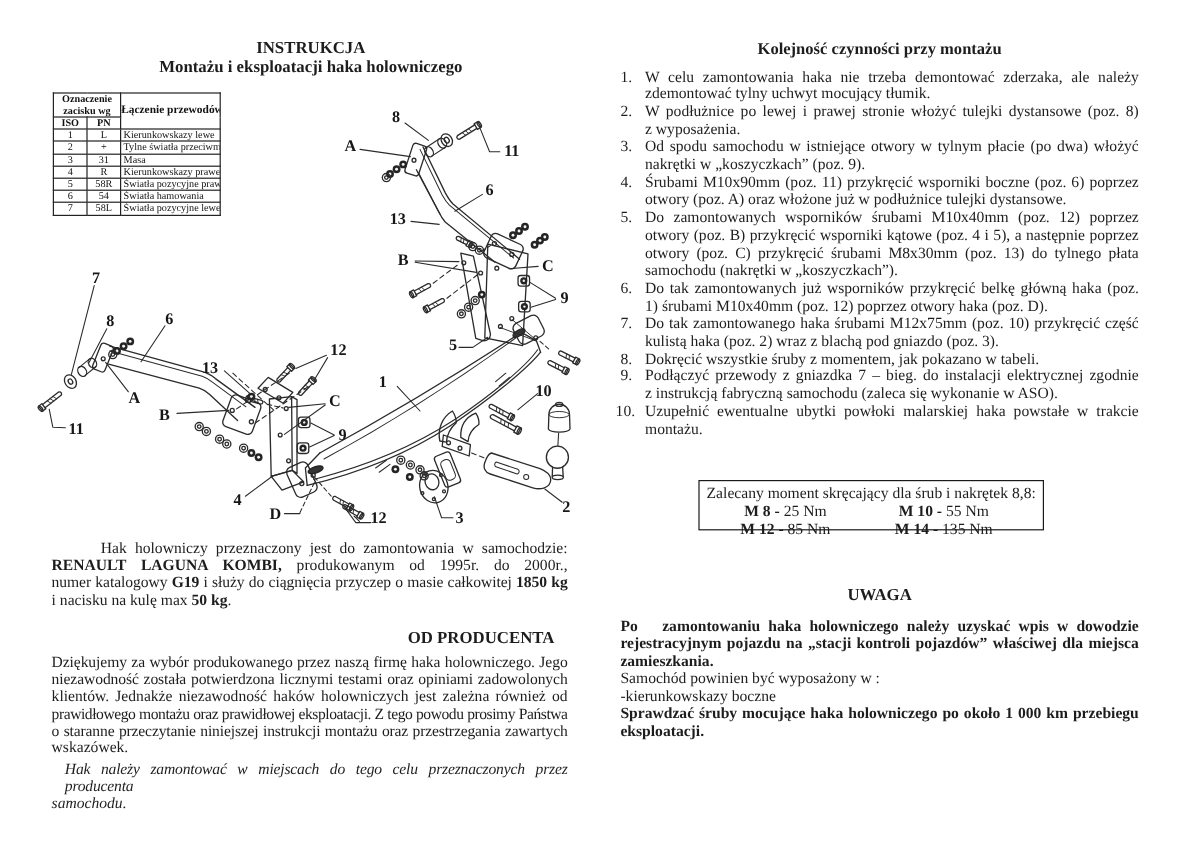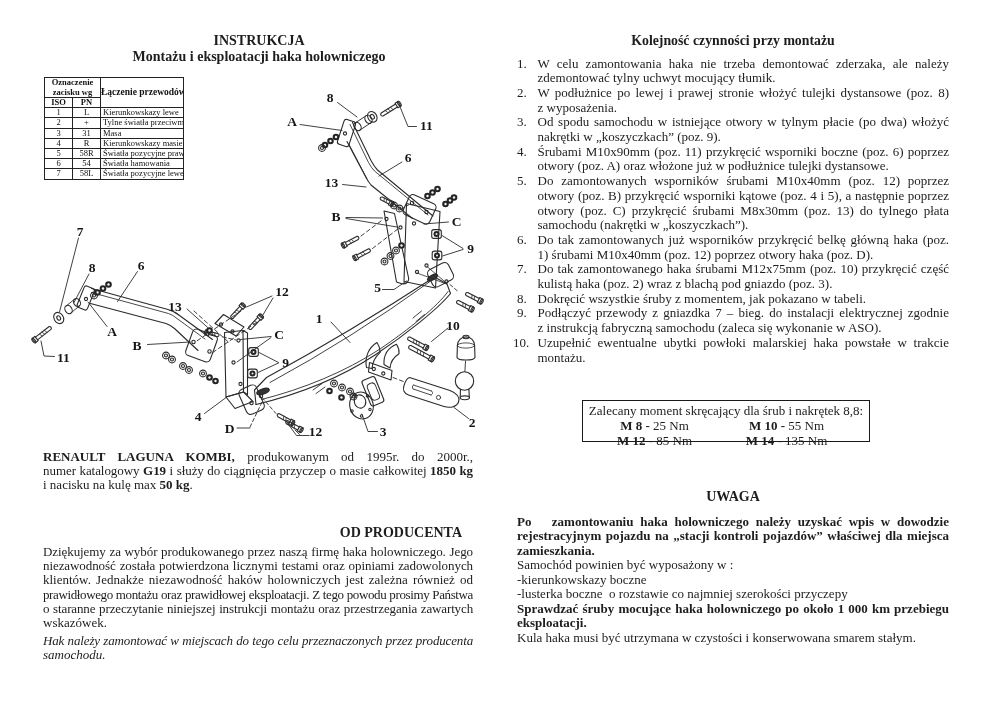--- a/index.html
+++ b/index.html
@@ -41,21 +41,21 @@
         <td>Tylne światła przeciwmgłowe</td>
       </tr>
 <tr style="height:9.7px;">
         <td class="c">3</td>
         <td class="c">31</td>
         <td>Masa</td>
       </tr>
 <tr style="height:9.7px;">
         <td class="c">4</td>
         <td class="c">R</td>
-        <td>Kierunkowskazy masie</td>
+        <td>Kierunkowskazy prawe</td>
       </tr>
 <tr style="height:9.7px;">
         <td class="c">5</td>
         <td class="c">58R</td>
         <td>Światła pozycyjne prawe</td>
       </tr>
 <tr style="height:9.7px;">
         <td class="c">6</td>
         <td class="c">54</td>
         <td>Światła hamowania</td>
@@ -429,38 +429,39 @@
 <text x="408" y="162.2">6</text>
 <text x="331.5" y="186.7">13</text>
 <text x="336" y="221.2">B</text>
 <text x="456.5" y="225.7">C</text>
 <text x="470.5" y="252.7">9</text>
 <text x="377.5" y="291.7">5</text>
 </g>
 </svg>
 
 <div class="abs" style="left:43px; top:450px; width:430px; font-size:13px; line-height:14.2px;">
+<div class="jl" style="text-indent:41px;">Hak holowniczy przeznaczony jest do zamontowania w samochodzie:</div>
 <div class="jl"><b>RENAULT LAGUNA KOMBI,</b> produkowanym od 1995r. do 2000r.,</div>
 <div class="jl" style="letter-spacing:-0.06px;">numer katalogowy <b>G19</b> i służy do ciągnięcia przyczep o masie całkowitej <b>1850 kg</b></div>
 <div>i nacisku na kulę max <b>50 kg</b>.</div>
 </div>
 
 <div class="abs b" style="left:32px; top:525px; width:430px; text-align:right; font-size:14px;">OD PRODUCENTA</div>
 
 <div class="abs" style="left:43px; top:545px; width:430px; font-size:13px; line-height:14.2px;">
 <div class="jl" style="letter-spacing:-0.08px;">Dziękujemy za wybór produkowanego przez naszą firmę haka holowniczego. Jego</div>
 <div class="jl" style="letter-spacing:-0.08px;">niezawodność została potwierdzona licznymi testami oraz opiniami zadowolonych</div>
 <div class="jl">klientów. Jednakże niezawodność haków holowniczych jest zależna również od</div>
 <div class="jl" style="letter-spacing:-0.38px;">prawidłowego montażu oraz prawidłowej eksploatacji. Z tego powodu prosimy Państwa</div>
 <div class="jl" style="letter-spacing:-0.13px;">o staranne przeczytanie niniejszej instrukcji montażu oraz przestrzegania zawartych</div>
 <div>wskazówek.</div>
 </div>
 
 <div class="abs" style="left:43px; top:634px; width:430px; font-size:13px; line-height:14.2px; font-style:italic;">
-<div class="jl" style="letter-spacing:-0.15px;">Hak należy zamontować w miejscach do tego celu przeznaczonych przez producenta</div>
+<div class="jl" style="letter-spacing:-0.15px;margin-left:11px;">Hak należy zamontować w miejscach do tego celu przeznaczonych przez producenta</div>
 <div>samochodu.</div>
 </div>
 
 <div class="abs b" style="left:517px; top:33px; width:432px; text-align:center; font-size:13.8px;">Kolejność czynności przy montażu</div>
 
 <div class="abs" style="left:517px; top:56.5px; width:432px; font-size:13px; line-height:14.7px;">
 <div class="step"><span class="n">1.</span>W celu zamontowania haka nie trzeba demontować zderzaka, ale należy zdemontować tylny uchwyt mocujący tłumik.</div>
 <div class="step"><span class="n">2.</span>W podłużnice po lewej i prawej stronie włożyć tulejki dystansowe (poz. 8) z&nbsp;wyposażenia.</div>
 <div class="step"><span class="n">3.</span>Od spodu samochodu w istniejące otwory w tylnym płacie (po dwa) włożyć nakrętki w „koszyczkach” (poz. 9).</div>
 <div class="step"><span class="n">4.</span>Śrubami M10x90mm (poz. 11) przykręcić wsporniki boczne (poz. 6) poprzez otwory (poz. A) oraz włożone już w podłużnice tulejki dystansowe.</div>
@@ -483,16 +484,14 @@
       <div style="width:50%; padding-right:22px;"><b>M 14 -</b> 135 Nm</div>
     </div>
 </div>
 
 <div class="abs b" style="left:517px; top:489px; width:432px; text-align:center; font-size:14px;">UWAGA</div>
 
 <div class="abs" style="left:517px; top:515px; width:432px; font-size:13px; line-height:14.45px;">
 <div class="j">Po&nbsp;&nbsp; zamontowaniu haka holowniczego należy uzyskać wpis w dowodzie rejestracyjnym pojazdu na „stacji kontroli pojazdów” właściwej dla miejsca zamieszkania.</div>
 <div>Samochód powinien być wyposażony w :</div>
 <div>-kierunkowskazy boczne</div>
-<div>-lusterka boczne&nbsp; o rozstawie co najmniej szerokości przyczepy</div>
 <div class="j">Sprawdzać śruby mocujące haka holowniczego po około 1 000 km przebiegu eksploatacji.</div>
-<div>Kula haka musi być utrzymana w czystości i konserwowana smarem stałym.</div>
 </div>
 
 </body></html>

